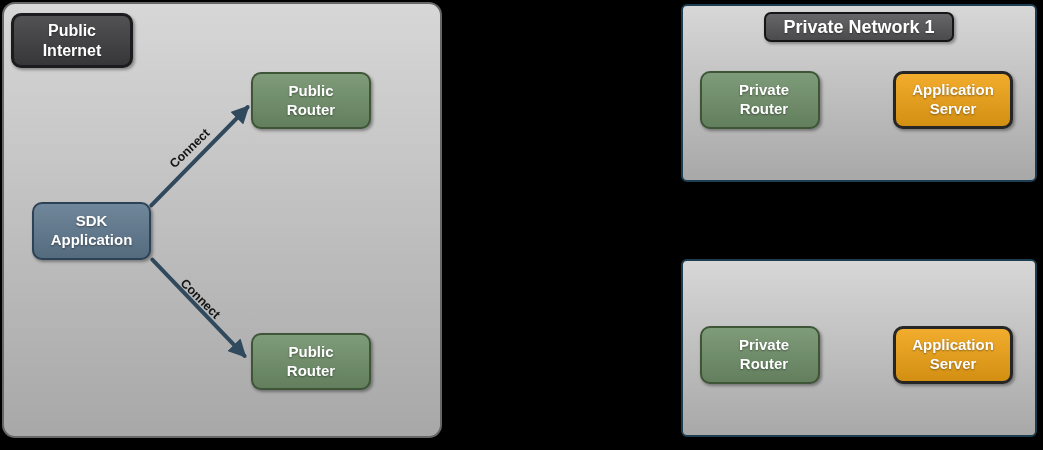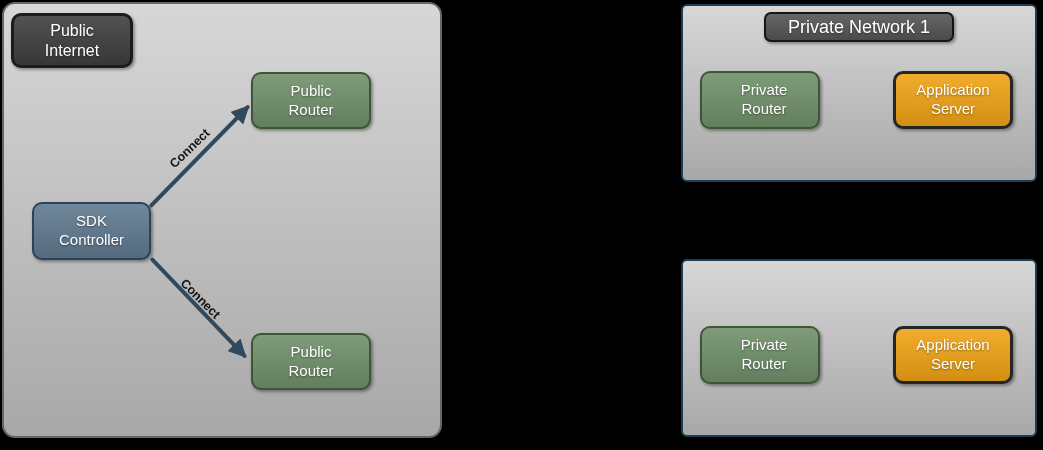--- a/index.html
+++ b/index.html
@@ -26,21 +26,21 @@
     border-radius: 6px;
   }
   .zone.pn1 { top: 4px; }
   .zone.pn2 { top: 259px; }
 
   
   .node {
     position: absolute;
     display: flex; align-items: center; justify-content: center;
     text-align: center;
-    font-weight: normal; font-size: 15px; line-height: 1.25;
+    font-weight: bold; font-size: 15px; line-height: 1.25;
     color: #ffffff; white-space: pre-line;
     border-radius: 10px;
     text-shadow: 0 1px 2px rgba(0,0,0,0.4);
     box-shadow: 1.5px 2px 3px rgba(0,0,0,0.35);
     background-image: linear-gradient(180deg, rgba(255,255,255,0.10), rgba(0,0,0,0.12));
   }
 
   .dark-label {
     left: 7px; top: 9px; width: 122px; height: 55px;
     background-color: var(--dark-label-fill, #3e3e40);
@@ -113,21 +113,21 @@
       <text class="connect-text" x="193" y="297" text-anchor="middle" transform="rotate(45 193 297)">Connect</text>
     </svg>
 
     <div class="node dark-label">Public
 Internet</div>
 
     <div class="node router top">Public
 Router</div>
 
     <div class="node sdk">SDK
-Controller</div>
+Application</div>
 
 
     <div class="node router bottom">Public
 Router</div>
   </div>
 
   <div class="zone private-network pn1">
     <div class="node net-title">Private Network 1</div>
     <div class="node private-router">Private
 Router</div>

